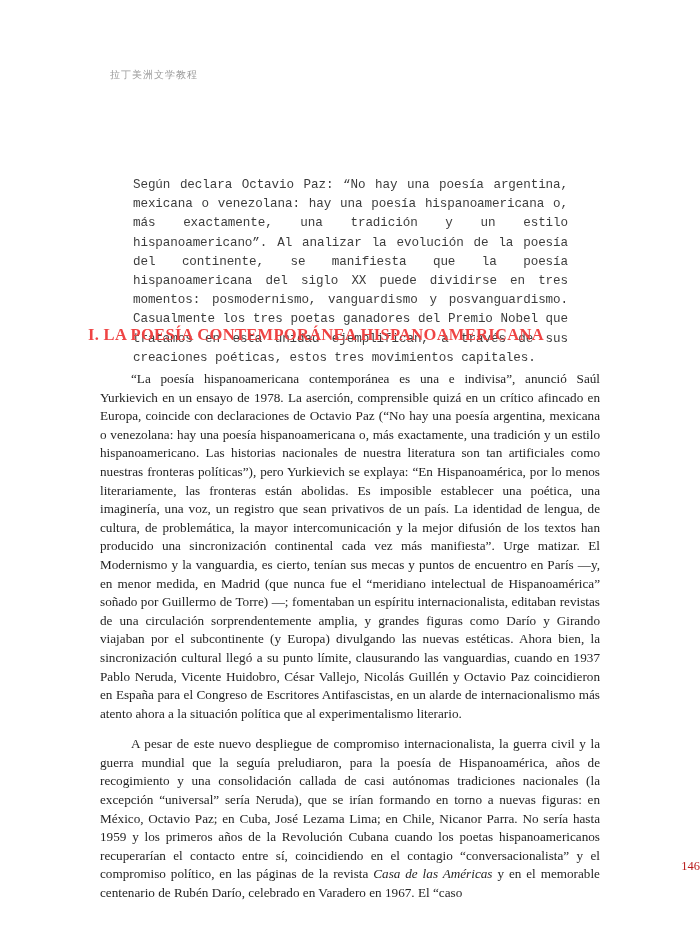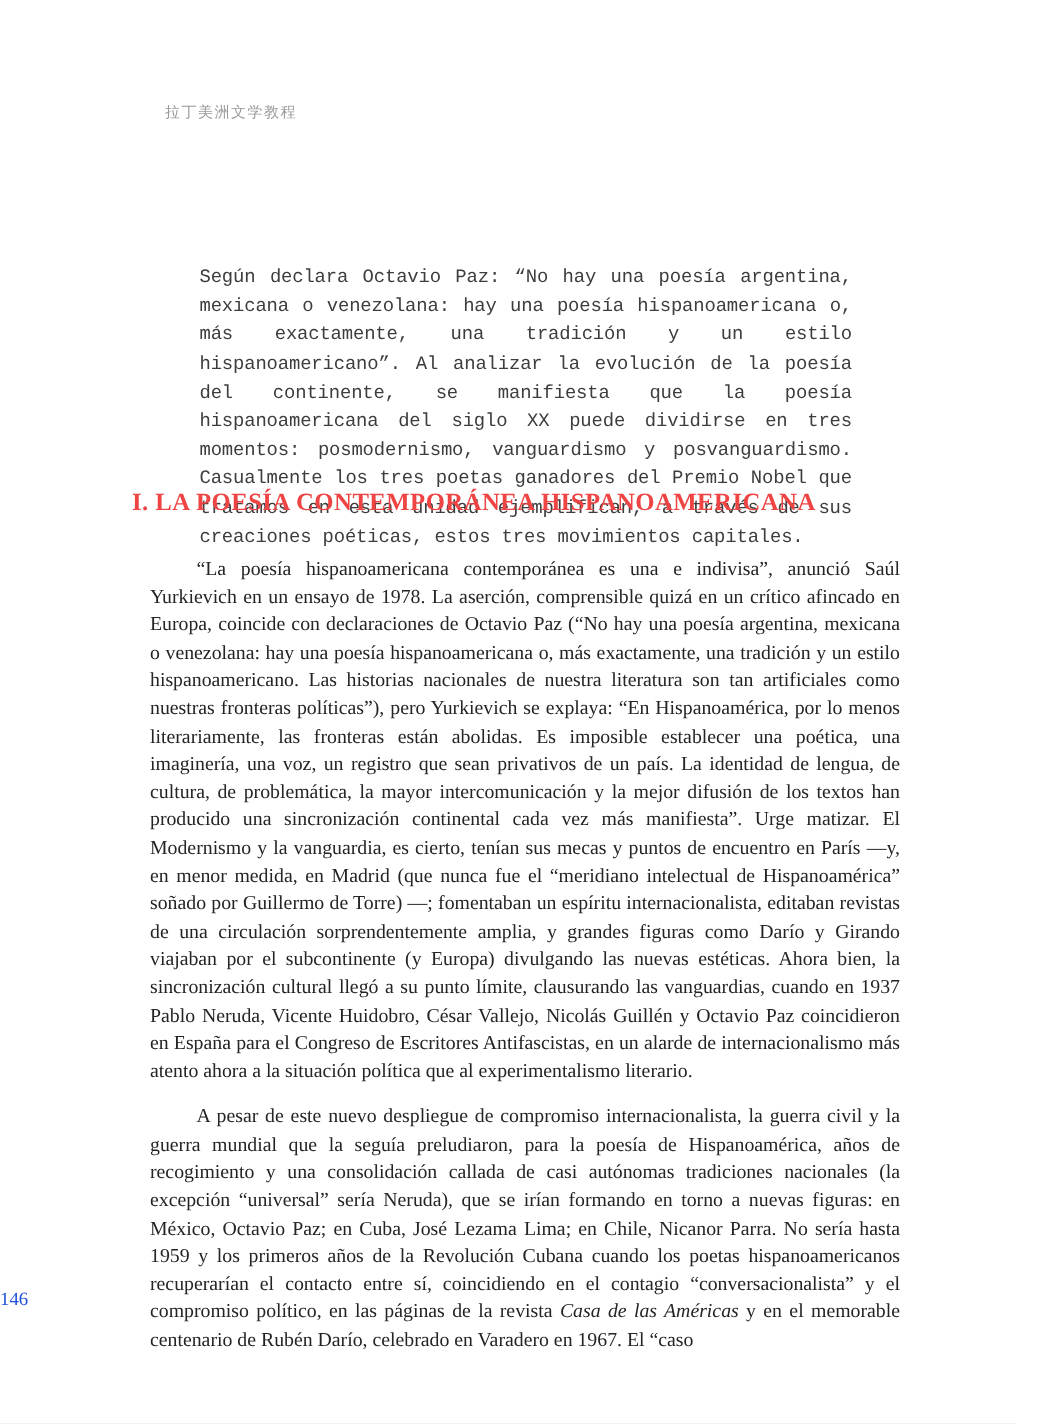--- a/index.html
+++ b/index.html
@@ -68,24 +68,24 @@
     text-indent: 31px;
   }
 
   .italic { font-style: italic; }
 
   .page-number {
     position: absolute;
     left: 0;
     top: 859px;
     width: 100%;
-    text-align: left;
+    text-align: right;
     font-family: "Liberation Serif", serif;
     font-size: 12.5px;
-    color: #1d4ed8;
+    color: #b91c1c;
   }
 </style>
 </head>
 <body>
 
 <div class="page">
 
   <div class="running-header">拉丁美洲文学教程</div>
 
   <div class="intro">Según declara Octavio Paz: “No hay una poesía argentina, mexicana o venezolana: hay una poesía hispanoamericana o, más exactamente, una tradición y un estilo hispanoamericano”. Al analizar la evolución de la poesía del continente, se manifiesta que la poesía hispanoamericana del siglo XX puede dividirse en tres momentos: posmodernismo, vanguardismo y posvanguardismo. Casualmente los tres poetas ganadores del Premio Nobel que tratamos en esta unidad ejemplifican, a través de sus creaciones poéticas, estos tres movimientos capitales.</div>

